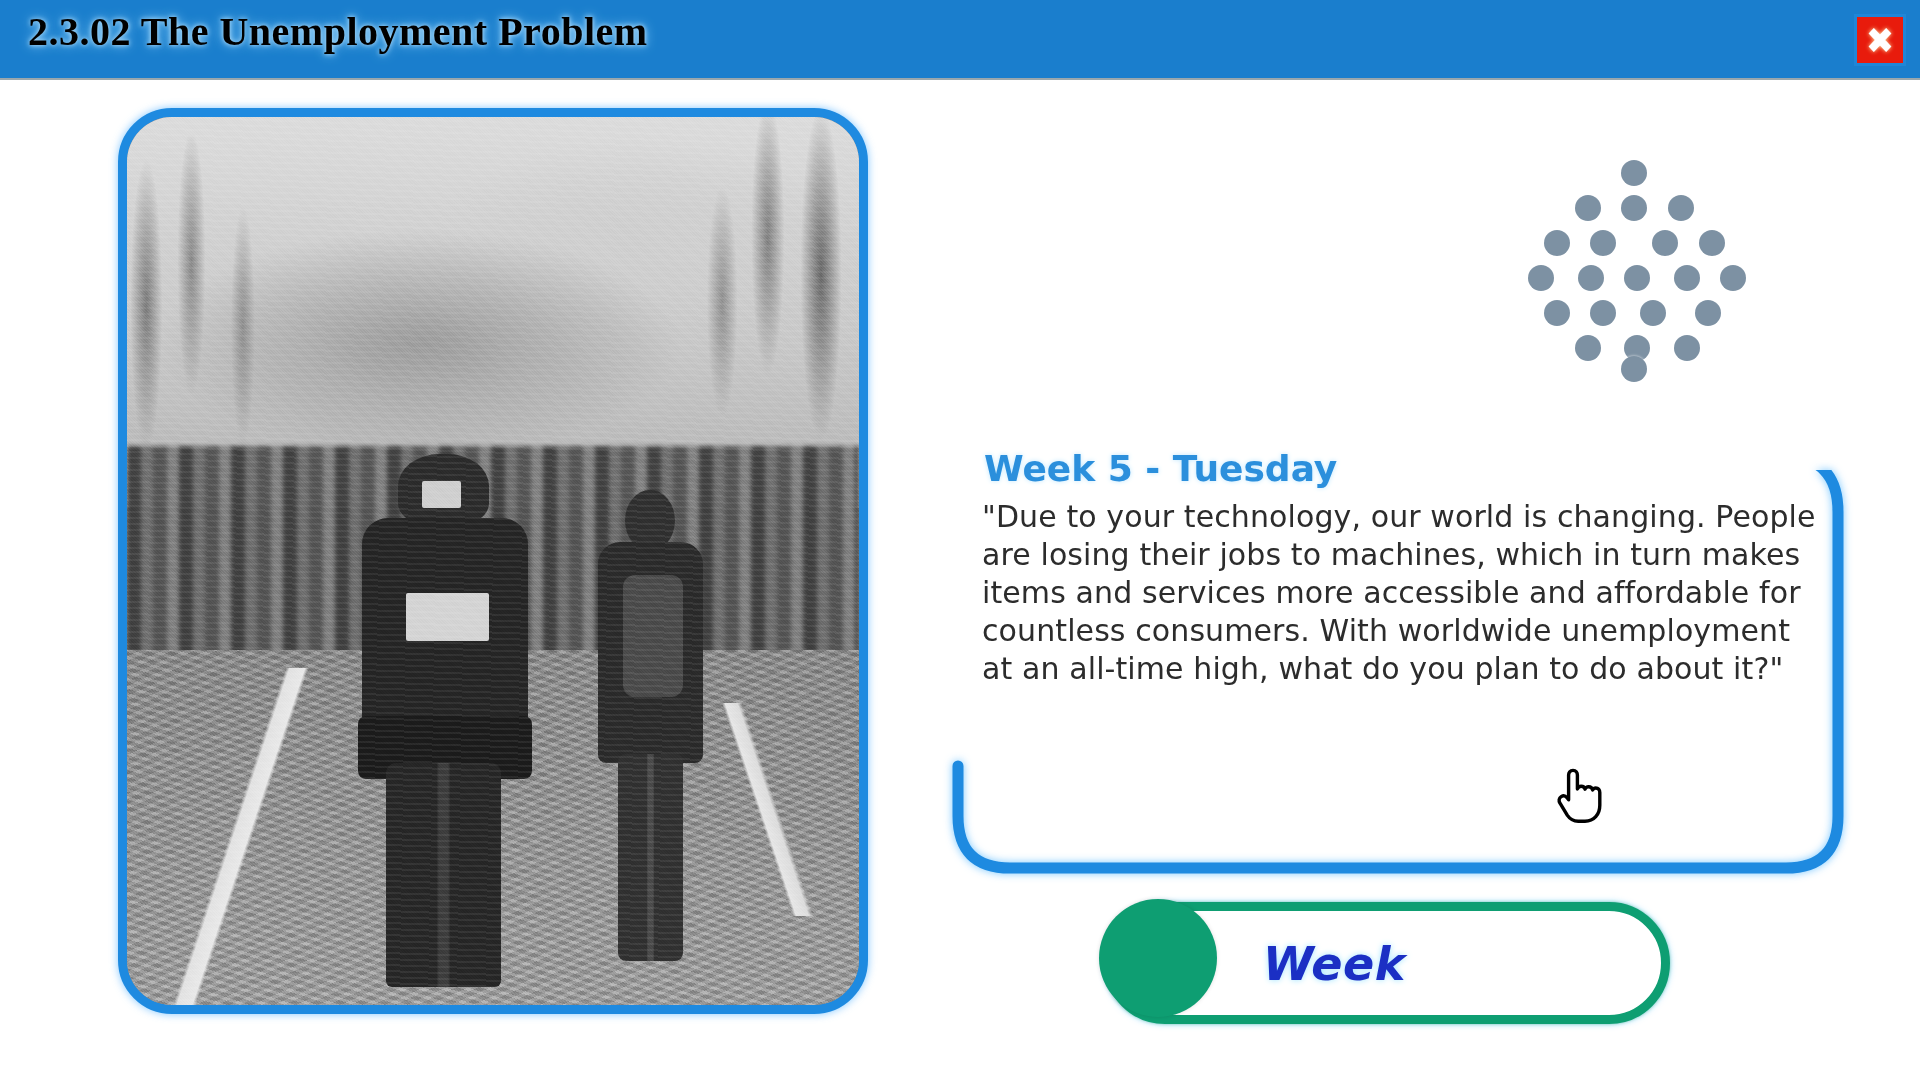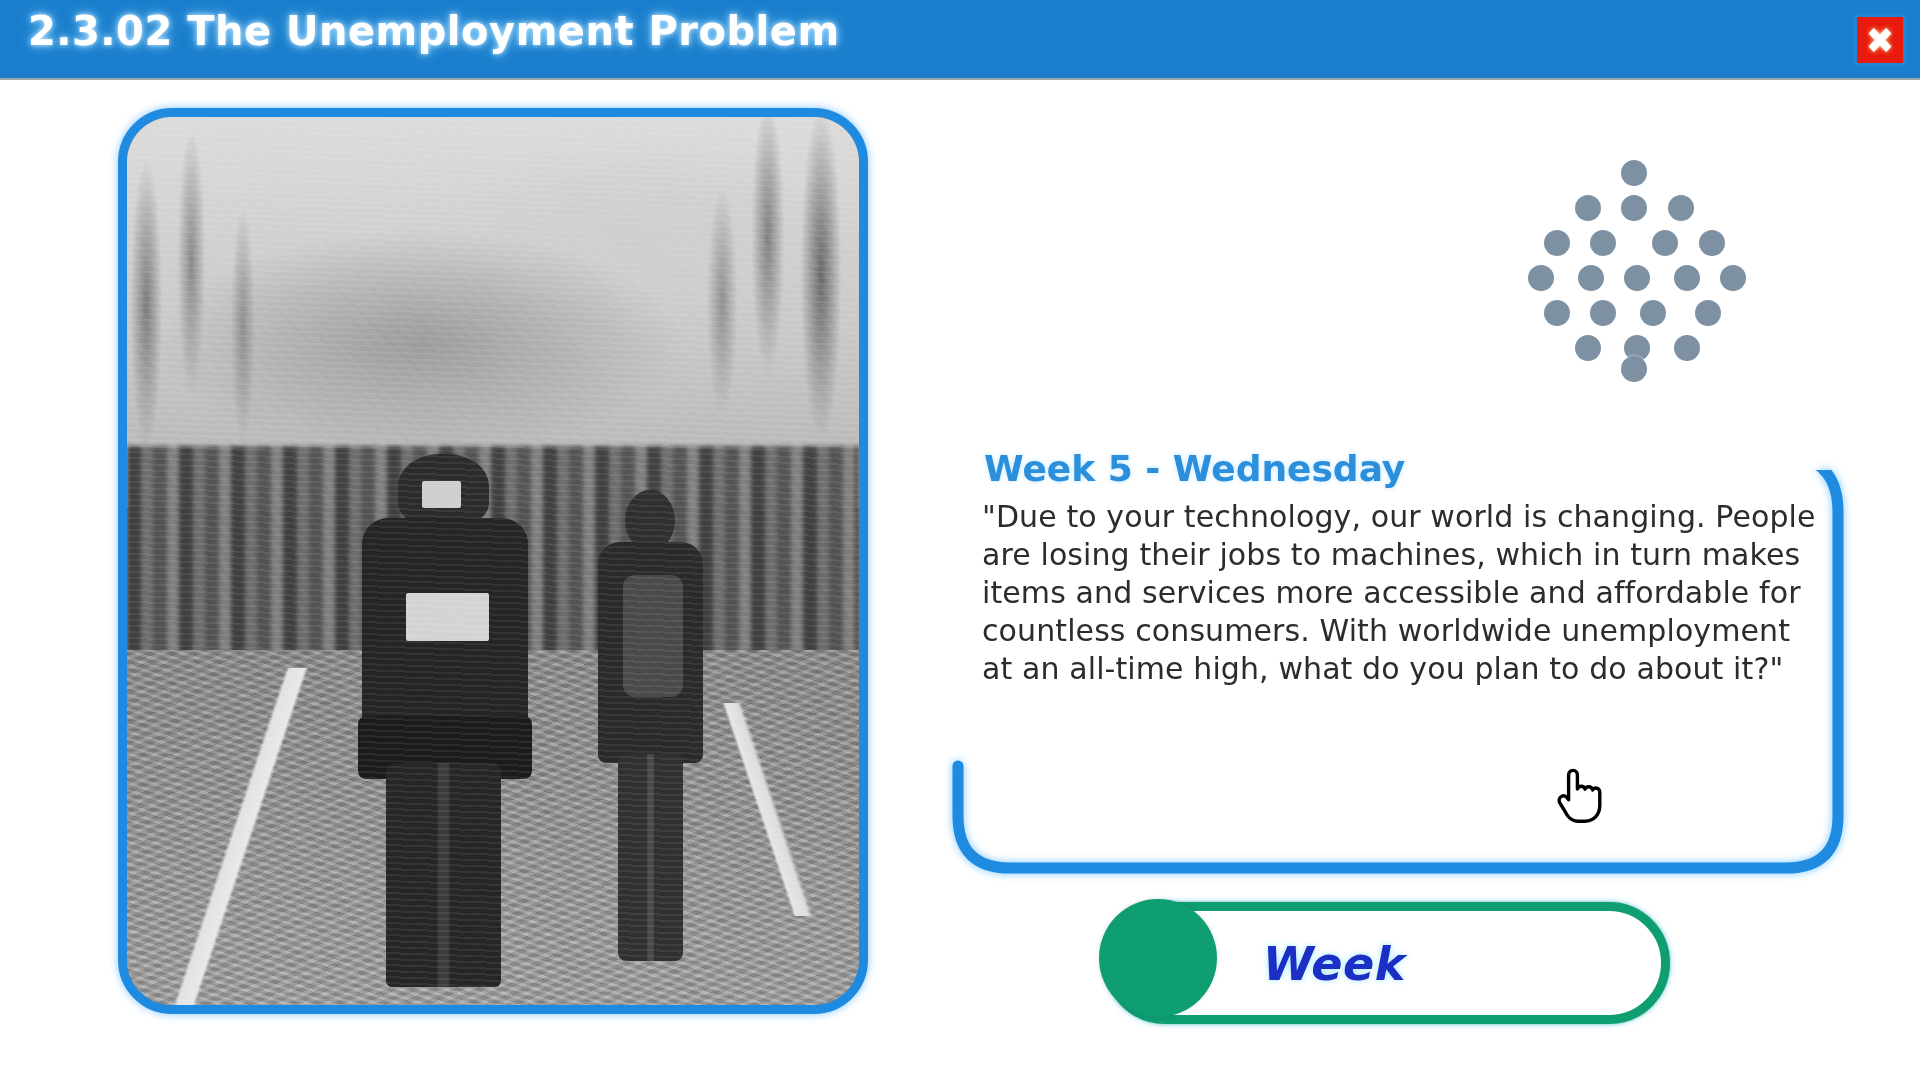--- a/index.html
+++ b/index.html
@@ -14,24 +14,25 @@
   
   #titlebar{
     position:absolute;left:0;top:0;width:1920px;height:80px;
     background:#1a7ecd;
     border-bottom:2px solid #9aa7ad;
     box-sizing:border-box;
   }
   #titlebar-title{
     position:absolute;left:28px;top:8px;
     font-size:40px;font-weight:bold;
-    color:#ffffff;
+    color:#000000;
     letter-spacing:.5px;
     text-shadow:0 0 5px #bfe6ff,0 0 12px #8fd4ff;
     white-space:nowrap;
+    font-family:Liberation Serif, serif;
   }
   #close-button{
     position:absolute;right:14px;top:14px;
     width:52px;height:52px;
     background:#e81b0c;
     border:3px solid #1f86d8;
     box-sizing:border-box;
     cursor:pointer;
     display:flex;align-items:center;justify-content:center;
   }
@@ -292,21 +293,21 @@
              L 412 -68
              L 448 -14
              L 830 -14
              Q 886 -14 886 42
              L 886 346
              Q 886 398 834 398
              L 58 398
              Q 6 398 6 346
              L 6 296" fill="none" stroke="#1e8ae0" stroke-width="11" stroke-linecap="round" stroke-linejoin="round"></path>
   </svg>
-  <div id="bubble-heading">Week 5 - Wednesday</div>
+  <div id="bubble-heading">Week 5 - Tuesday</div>
   <div id="bubble-text">"Due to your technology, our world is changing. People are losing their jobs to machines, which in turn makes items and services more accessible and affordable for countless consumers. With worldwide unemployment at an all-time high, what do you plan to do about it?"</div>
 </div>
 
 <svg id="pointer-cursor" viewBox="0 0 26 30">
   <path d="M10.5 2.2 c1.5 0 2.2 1.1 2.2 2.3 l0 7.0
            c0.3-0.9 1.0-1.4 1.9-1.4 1.0 0 1.7 0.6 1.9 1.5
            0.3-0.8 1.0-1.2 1.8-1.2 1.0 0 1.8 0.6 2.0 1.6
            0.3-0.6 0.9-1.0 1.6-1.0 1.2 0 2.0 0.9 2.0 2.2
            l0 6.4 c0 4.6-2.9 8.0-7.4 8.0 l-3.4 0
            c-2.6 0-4.1-1.0-5.4-2.9 L4.0 18.6

